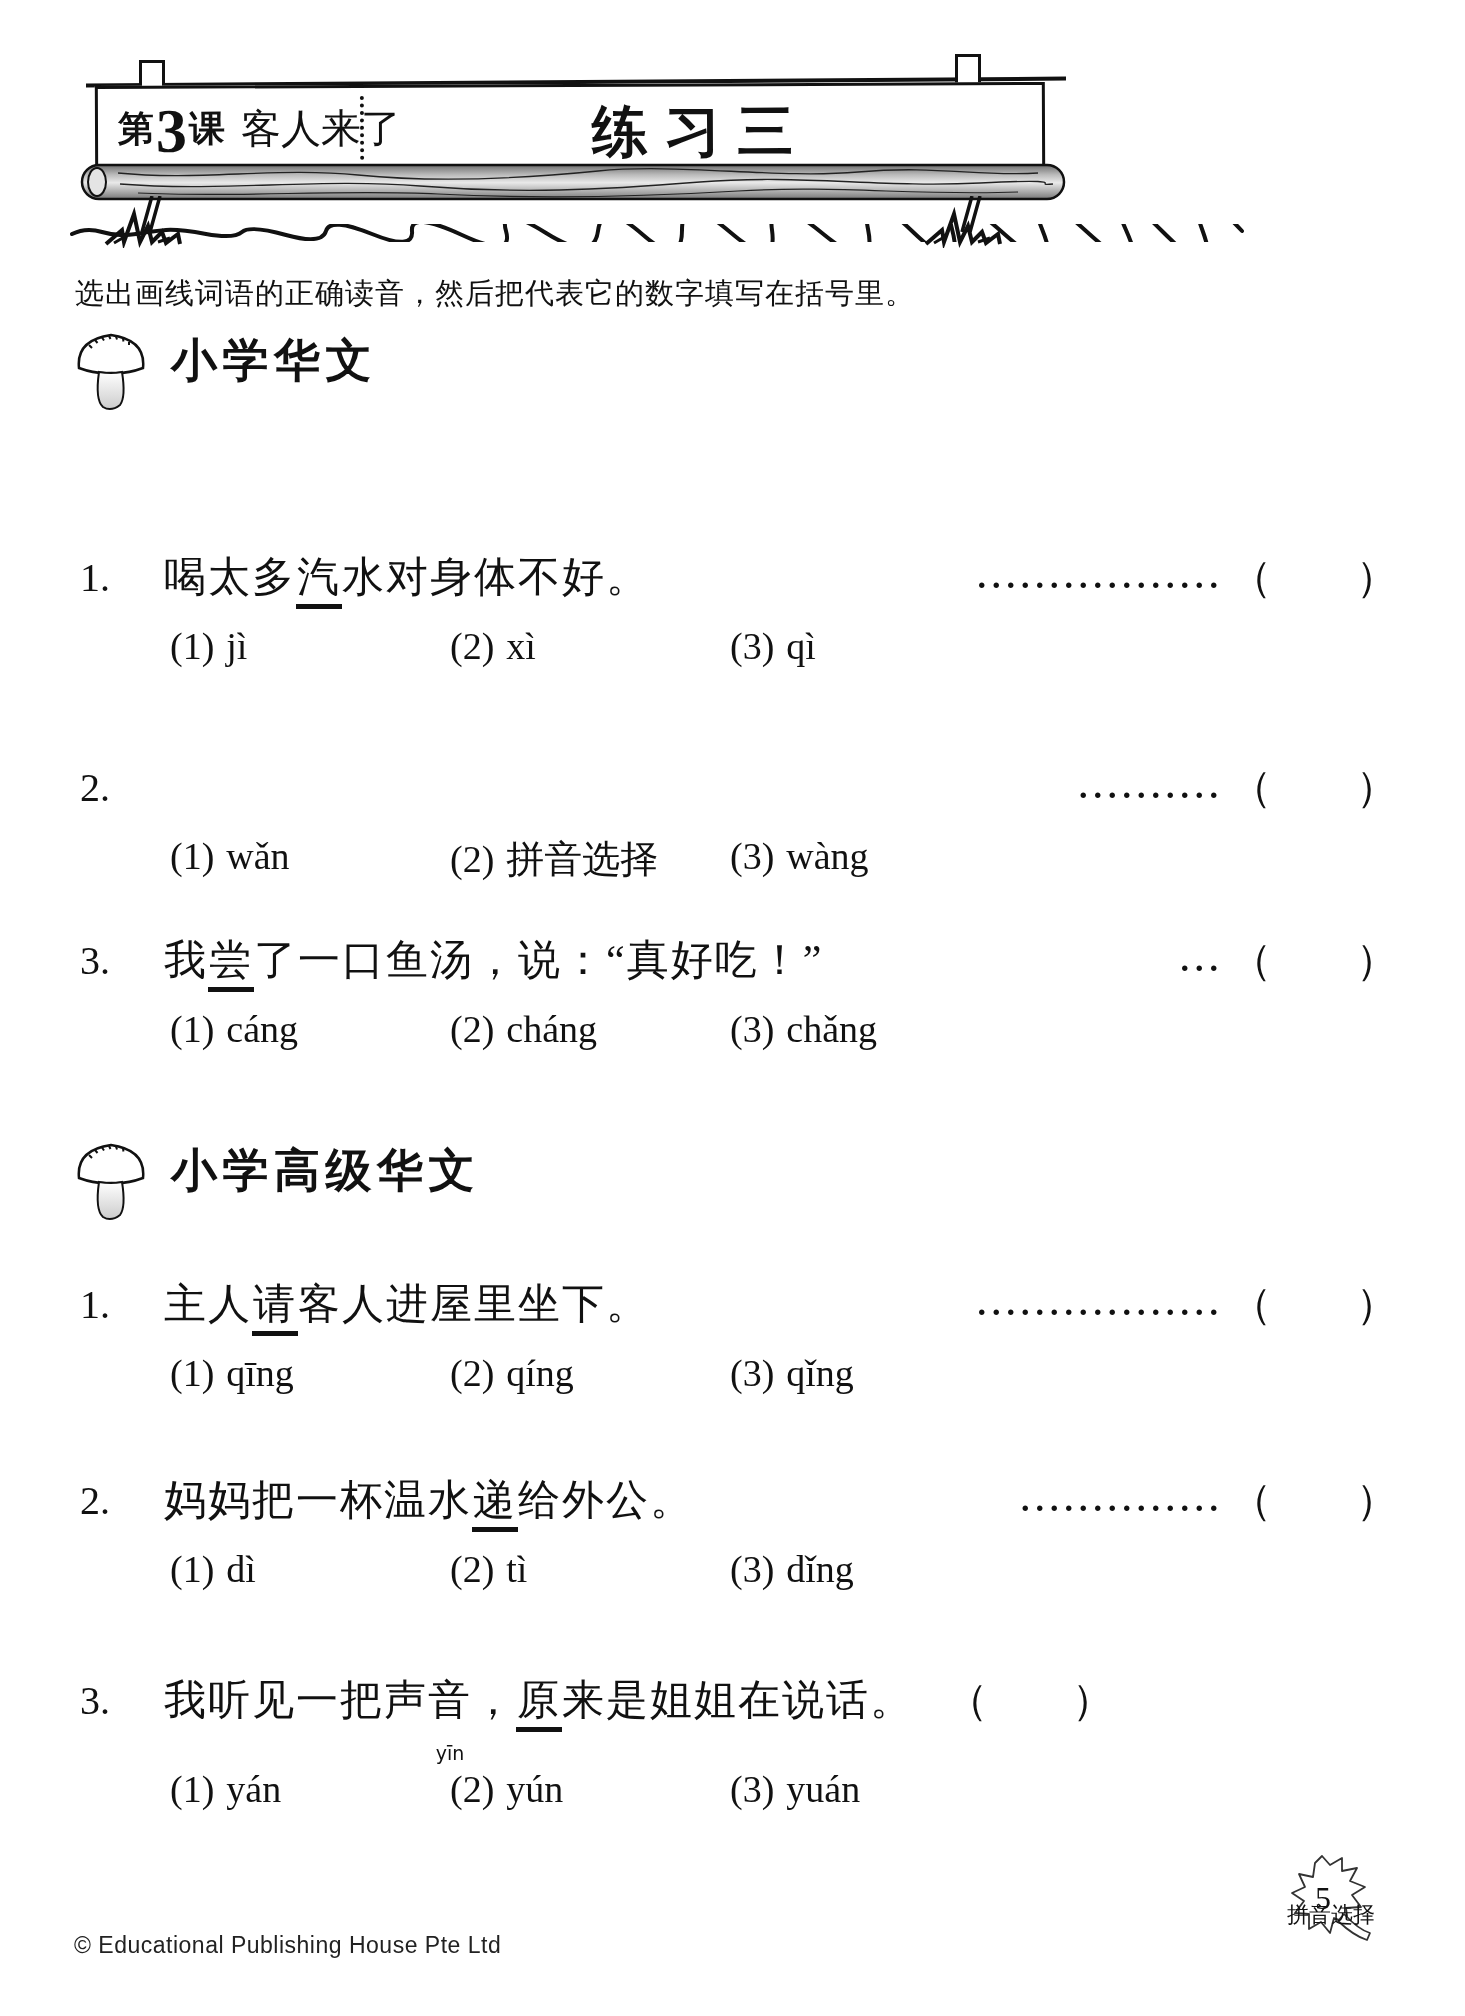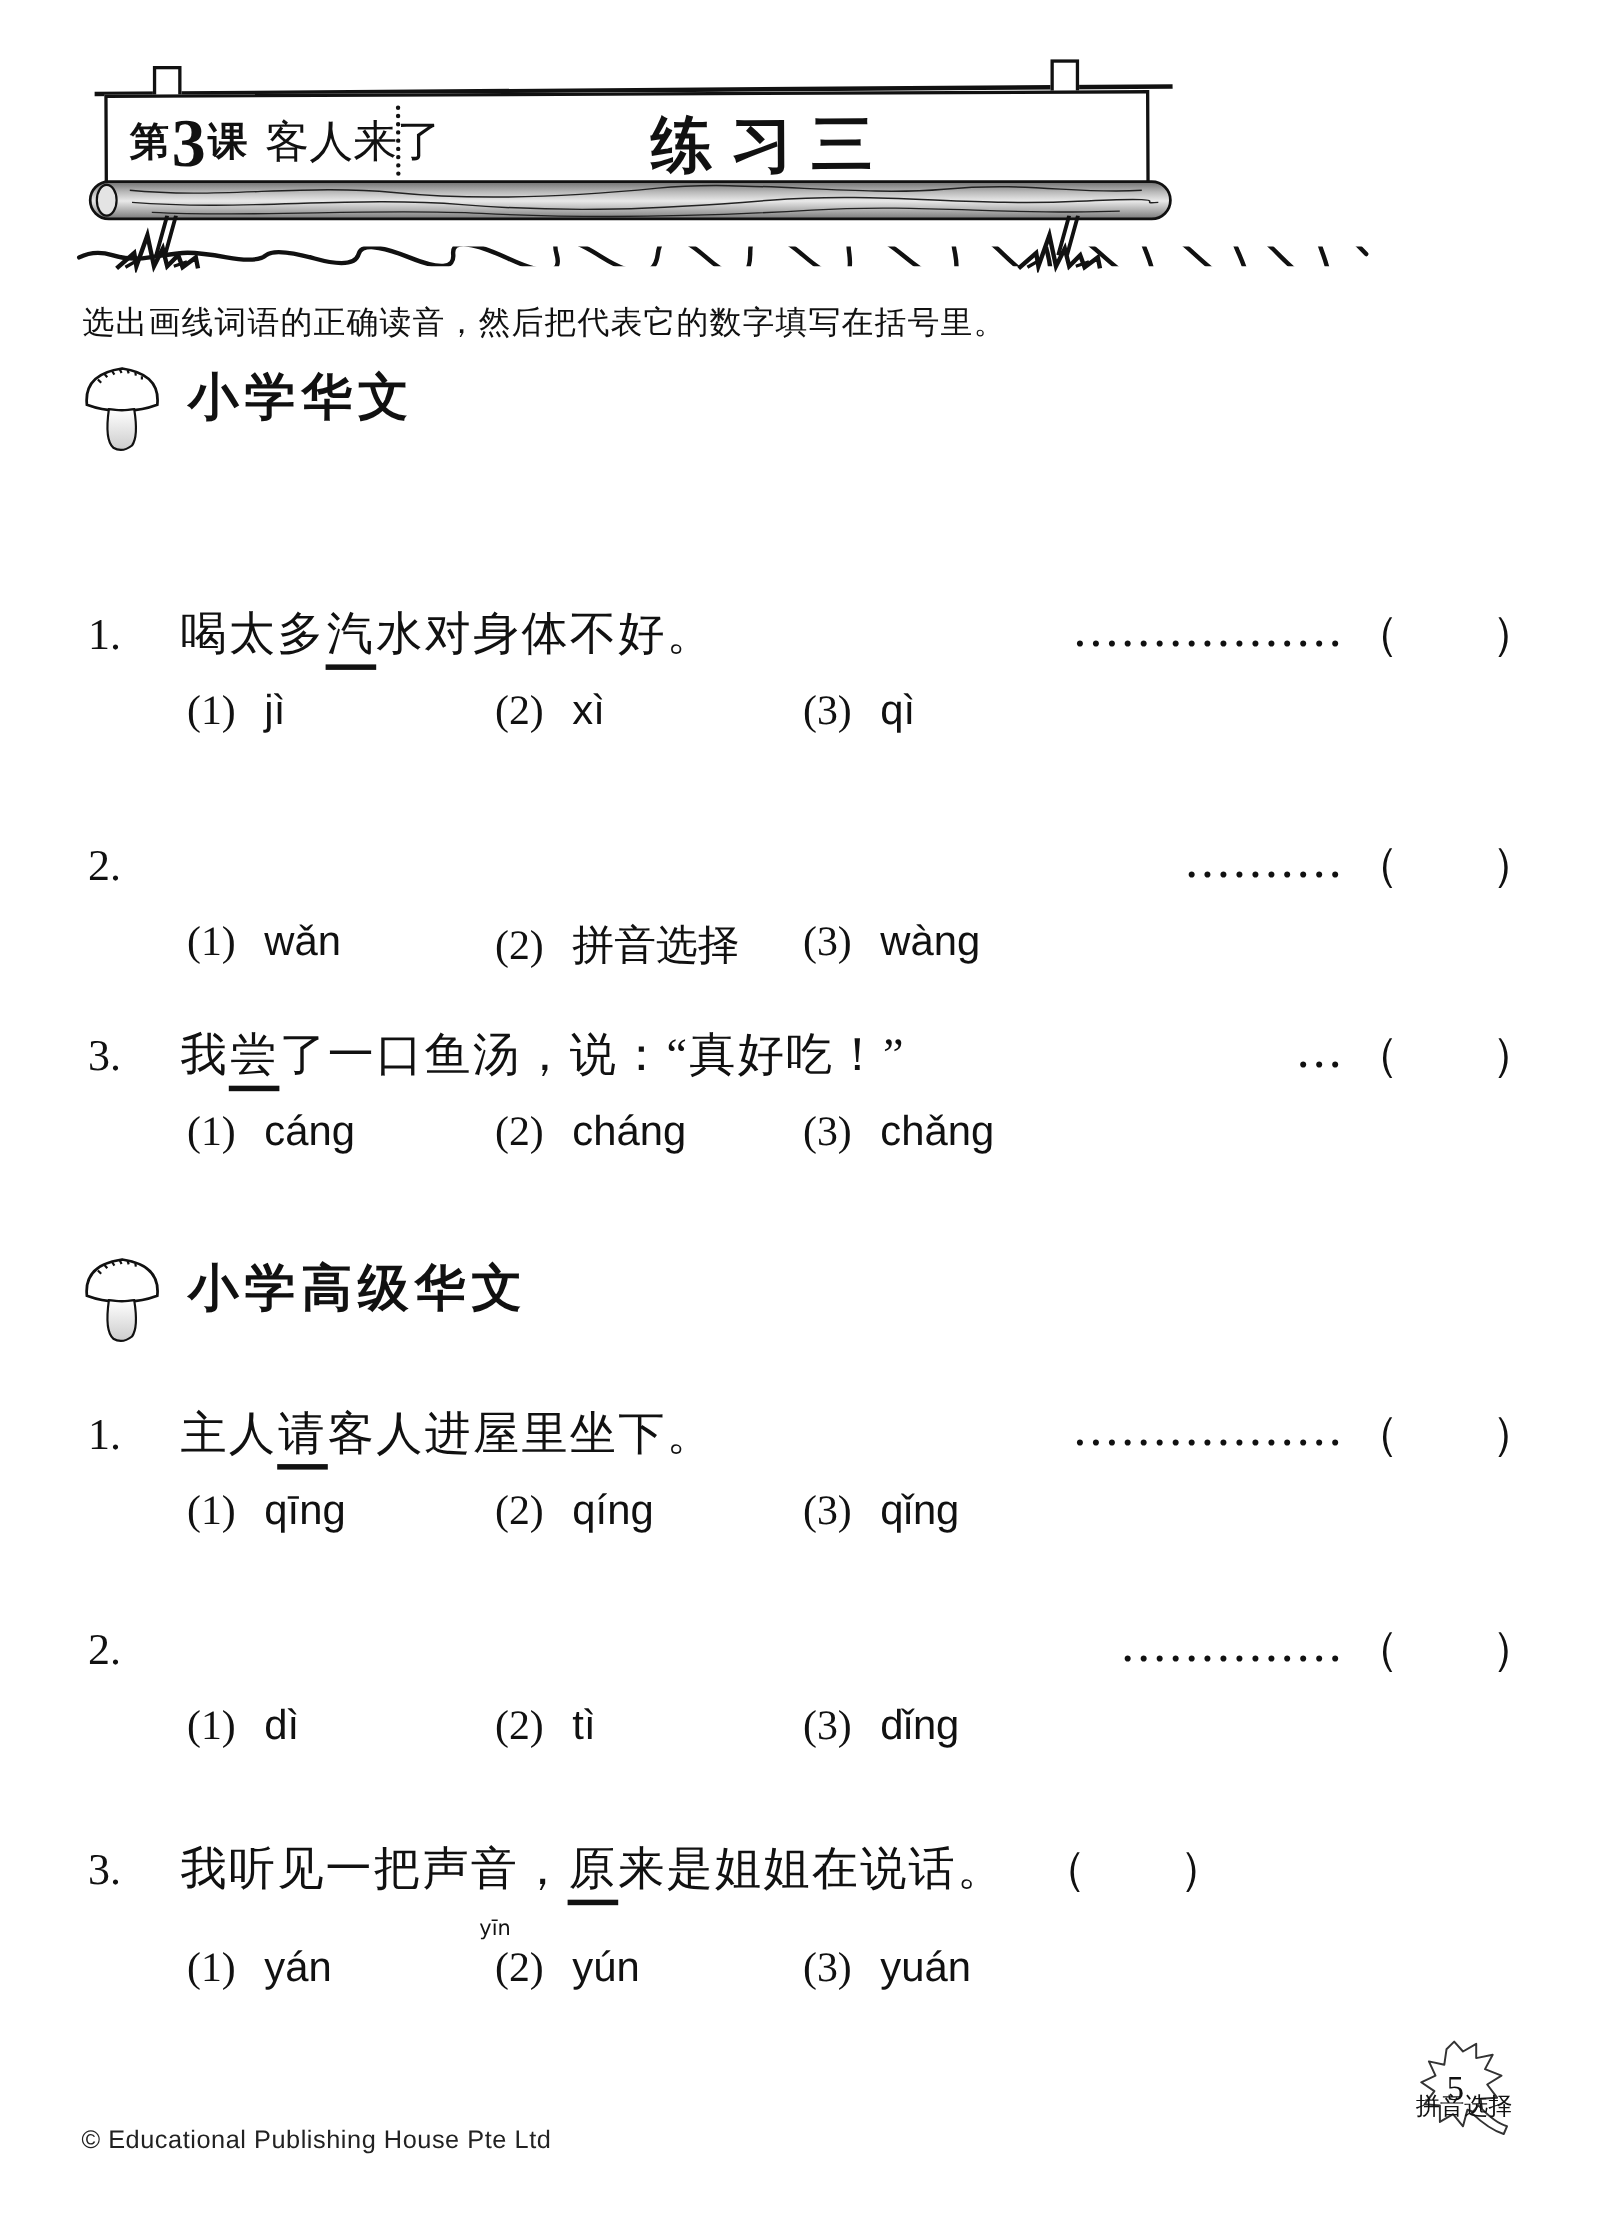--- a/index.html
+++ b/index.html
@@ -51,21 +51,21 @@
              font-family:"DejaVu Sans","Liberation Sans",sans-serif;font-size:19px;letter-spacing:0;}
   .ann-below:empty{display:none;}
   .q-tail{margin-left:auto;flex:none;display:flex;align-items:baseline;}
   .q-tail.inline{margin-left:26px;}
   .leader{font-size:34px;font-weight:bold;letter-spacing:6px;position:relative;top:-3px;}
   .bracket{font-size:42px;margin-left:6px;}
   .opts{position:relative;height:72px;margin-top:14px;}
   .opt{position:absolute;white-space:nowrap;font-size:38px;}
   .opt-1{left:90px;} .opt-2{left:370px;} .opt-3{left:650px;}
   .opt-label{font-family:"Liberation Serif","DejaVu Serif",serif;}
-  .opt-text{font-family:Liberation Sans, sans-serif;margin-left:26px;}
+  .opt-text{font-family:Liberation Serif, serif;margin-left:12px;}
 
   
   .footer-copyright{position:absolute;left:74px;top:1932px;font-size:23px;letter-spacing:0.5px;
                     color:#222;font-family:"Liberation Sans","DejaVu Sans",sans-serif;}
   .leaf{position:absolute;left:1284px;top:1850px;width:96px;height:102px;}
   .leaf-number{position:absolute;left:8px;top:30px;width:62px;text-align:center;font-size:32px;}
   .footer-category{position:absolute;left:1276px;top:1900px;width:110px;text-align:center;
                    font-size:22px;font-family:"Liberation Sans","DejaVu Sans",sans-serif;}
 </style>
 </head>
@@ -217,20 +217,21 @@
     <div class="opts">
       <span class="opt opt-1"><span class="opt-label">(1)</span><span class="opt-text">qīng</span></span>
       <span class="opt opt-2"><span class="opt-label">(2)</span><span class="opt-text">qíng</span></span>
       <span class="opt opt-3"><span class="opt-label">(3)</span><span class="opt-text">qǐng</span></span>
     </div>
   </div>
 
   <div class="question" style="top:1468px">
     <div class="q-line">
       <span class="q-num">2.</span>
+      <span class="q-sentence"><span>妈妈把一杯温水</span><span class="ann"><span></span></span><span></span><span class="u">递</span><span>给外公。</span></span>
       <span class="q-tail">
         <span class="leader">..............</span>
         <span class="bracket">（　　）</span>
       </span>
     </div>
     <div class="opts">
       <span class="opt opt-1"><span class="opt-label">(1)</span><span class="opt-text">dì</span></span>
       <span class="opt opt-2"><span class="opt-label">(2)</span><span class="opt-text">tì</span></span>
       <span class="opt opt-3"><span class="opt-label">(3)</span><span class="opt-text">dǐng</span></span>
     </div>

